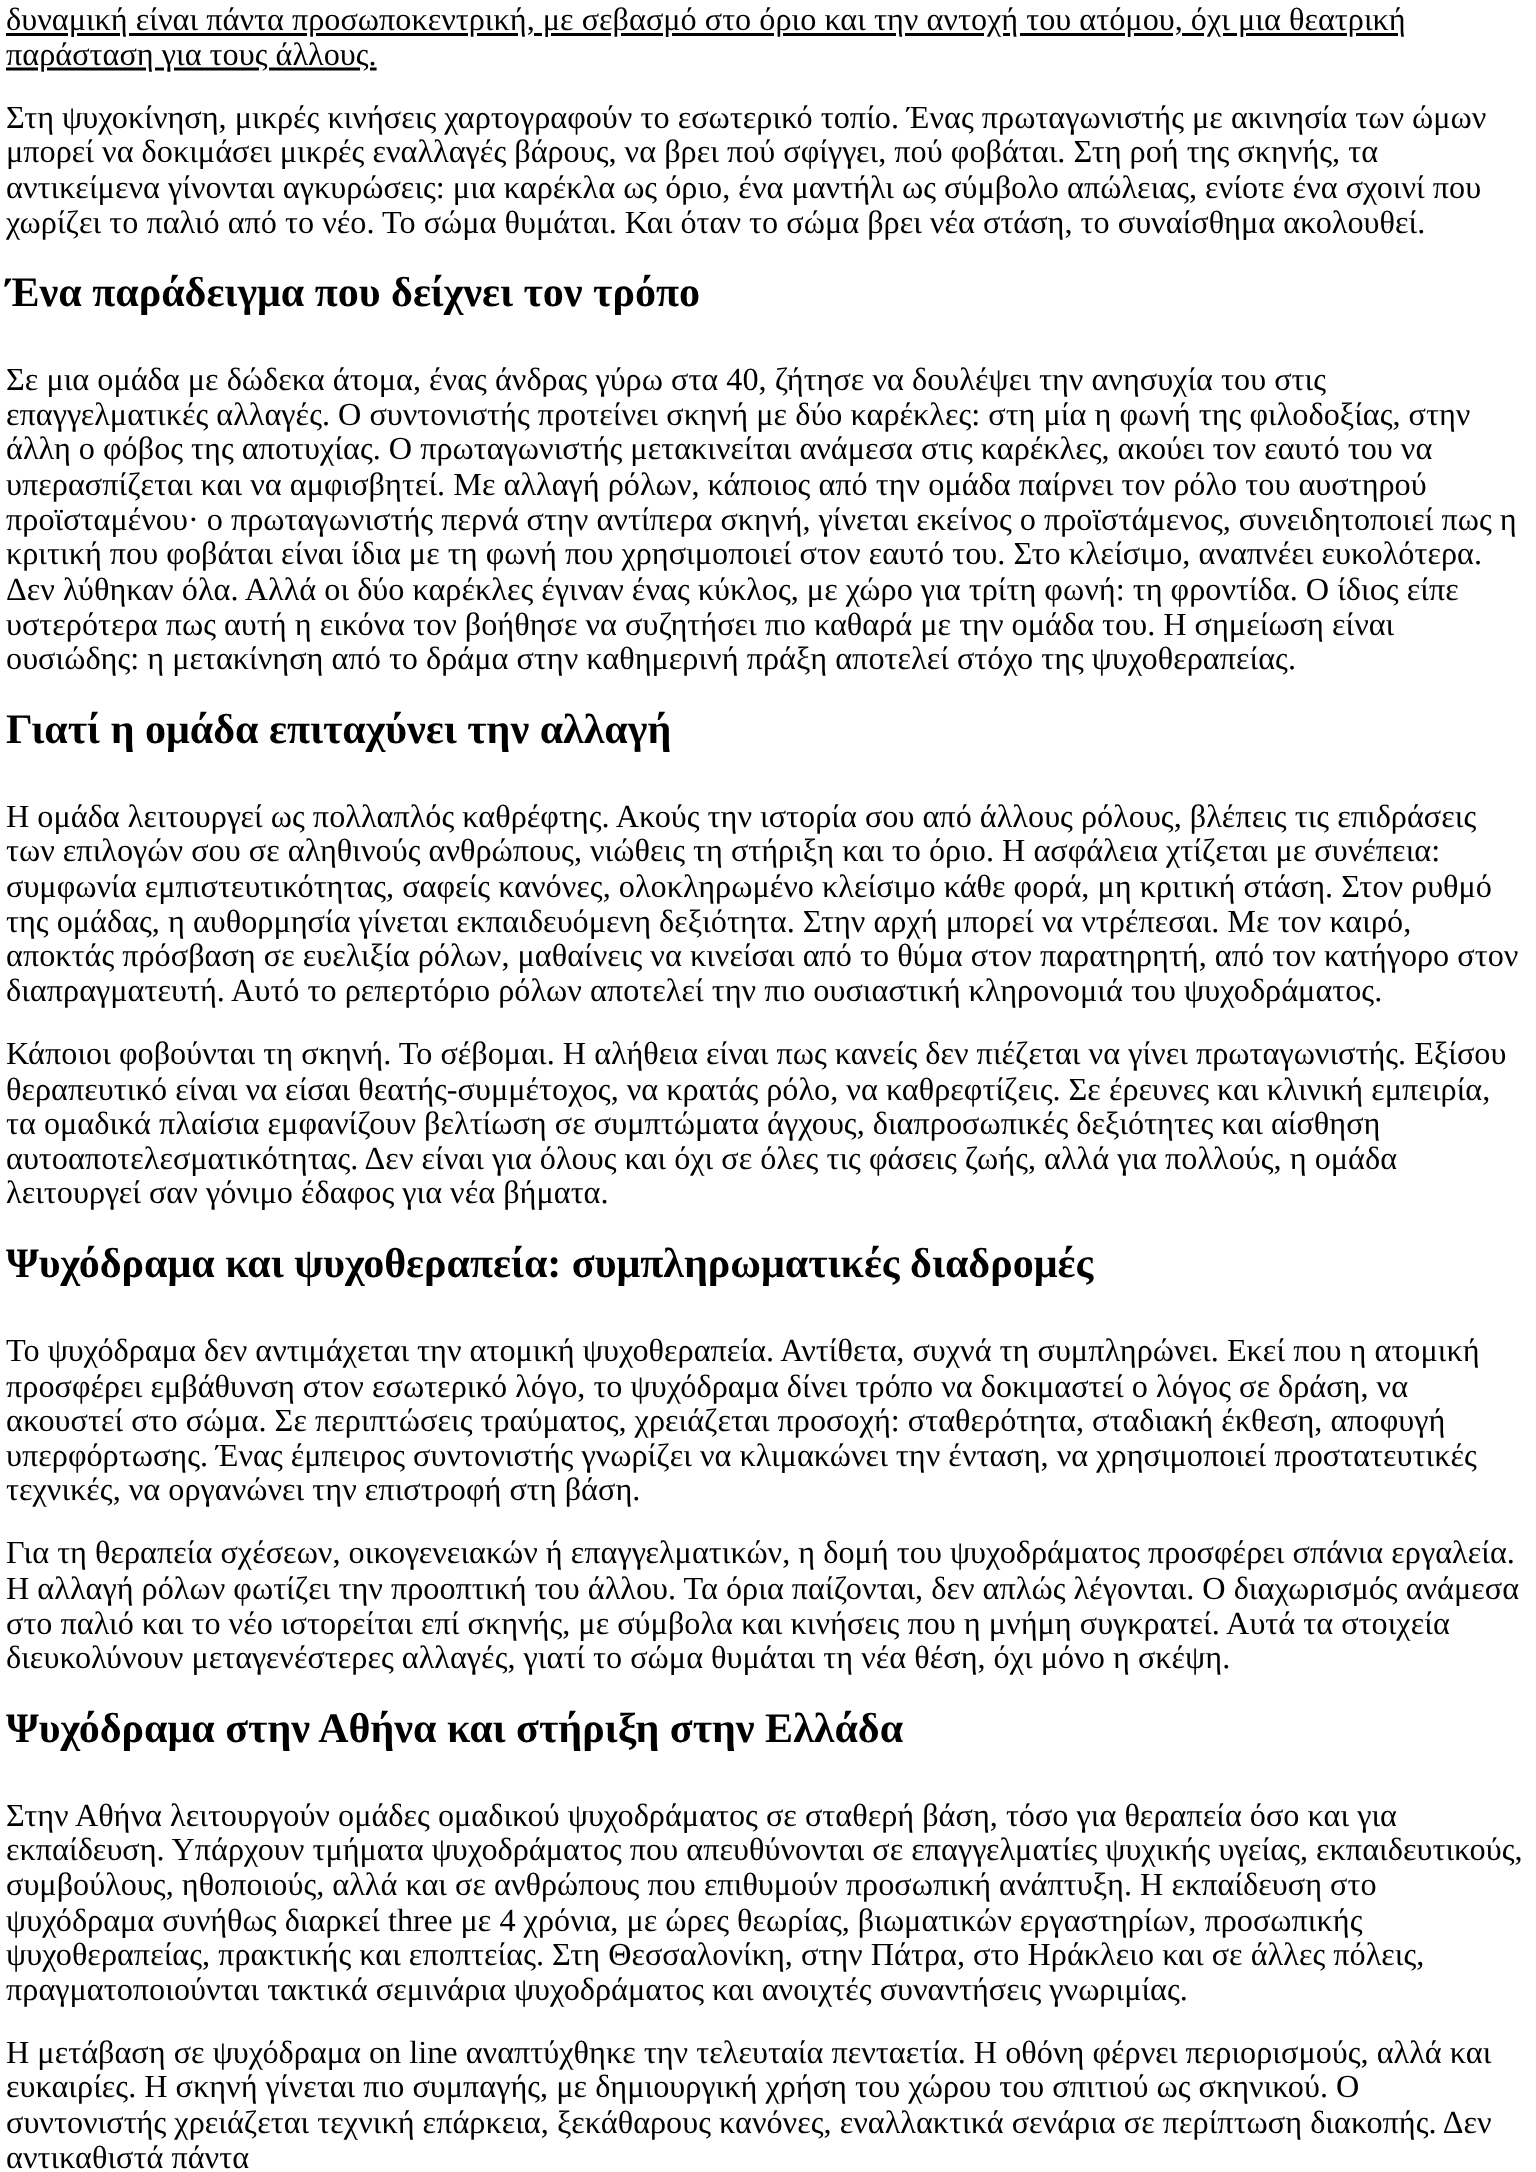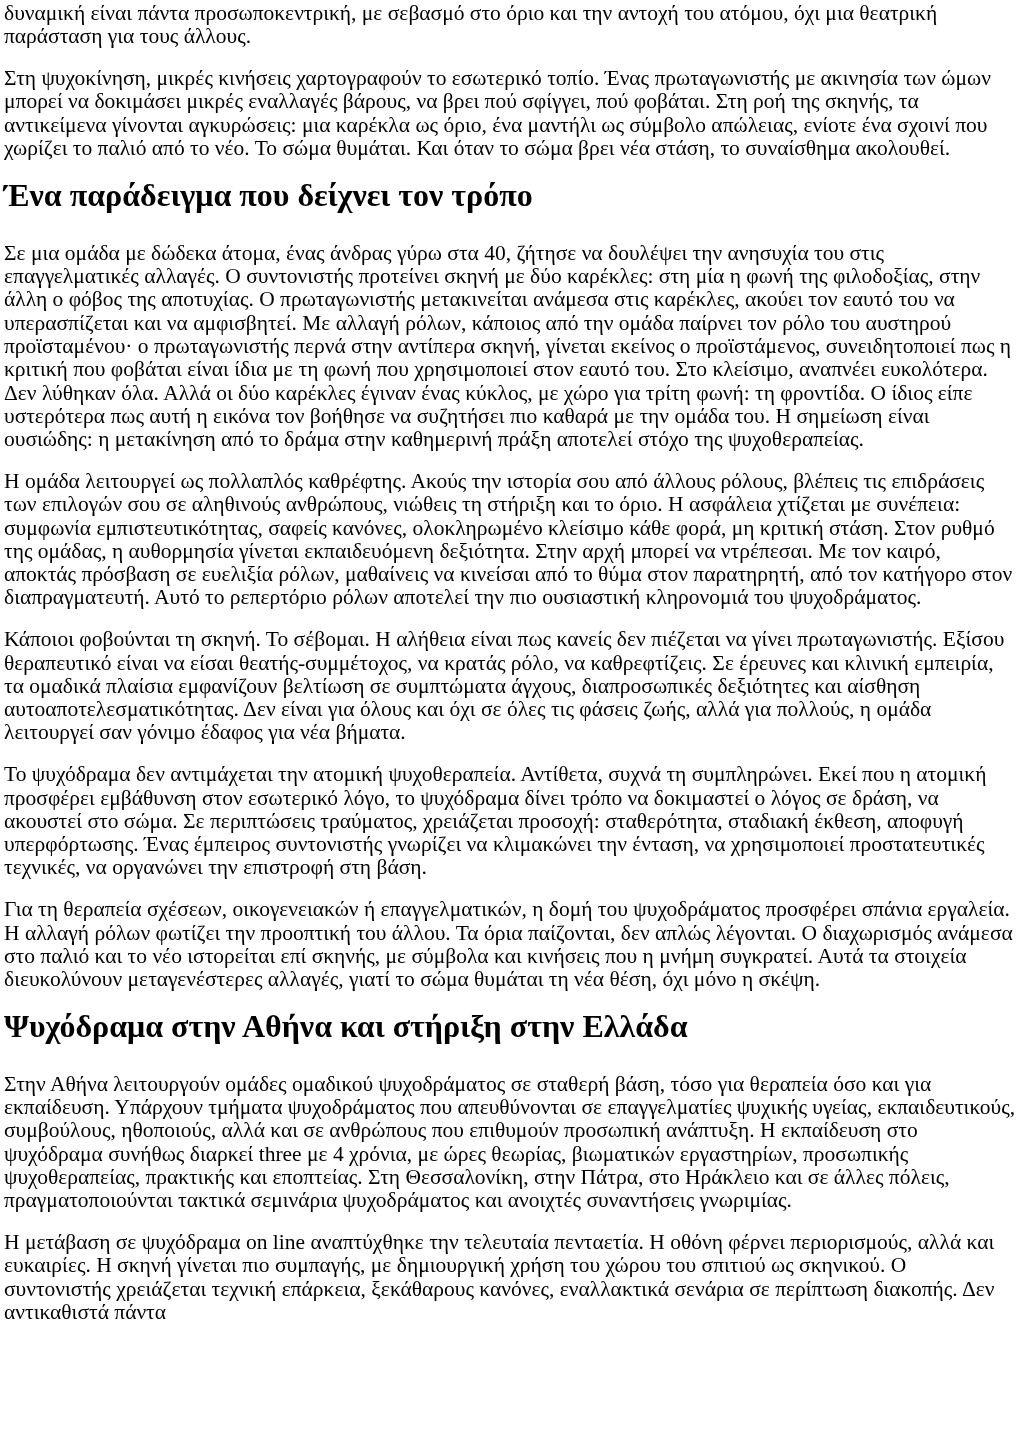--- a/index.html
+++ b/index.html
@@ -23,37 +23,40 @@
     font-size: 21.5px;
     line-height: 23.3px;
     text-align: left;
     word-spacing: normal;
   }
   .doc p {
     margin: 18.5px 0;
   }
   .doc > :first-child {
     margin-top: 0;
+    text-decoration: underline;
   }
   .doc h2 {
-    font-size: 32px;
+    font-size: 28px;
     line-height: 33px;
     font-weight: 700;
     margin: 8px 0 30px 0;
     letter-spacing: 0;
   }
 </style>
 </head>
 <body>
 
 <div class="doc">
     <p>δυναμική είναι πάντα προσωποκεντρική, με σεβασμό στο όριο και την αντοχή του ατόμου, όχι μια θεατρική παράσταση για τους άλλους.</p>
     <p>Στη ψυχοκίνηση, μικρές κινήσεις χαρτογραφούν το εσωτερικό τοπίο. Ένας πρωταγωνιστής με ακινησία των ώμων μπορεί να δοκιμάσει μικρές εναλλαγές βάρους, να βρει πού σφίγγει, πού φοβάται. Στη ροή της σκηνής, τα αντικείμενα γίνονται αγκυρώσεις: μια καρέκλα ως όριο, ένα μαντήλι ως σύμβολο απώλειας, ενίοτε ένα σχοινί που χωρίζει το παλιό από το νέο. Το σώμα θυμάται. Και όταν το σώμα βρει νέα στάση, το συναίσθημα ακολουθεί.</p>
     <h2>Ένα παράδειγμα που δείχνει τον τρόπο</h2>
     <p>Σε μια ομάδα με δώδεκα άτομα, ένας άνδρας γύρω στα 40, ζήτησε να δουλέψει την ανησυχία του στις επαγγελματικές αλλαγές. Ο συντονιστής προτείνει σκηνή με δύο καρέκλες: στη μία η φωνή της φιλοδοξίας, στην άλλη ο φόβος της αποτυχίας. Ο πρωταγωνιστής μετακινείται ανάμεσα στις καρέκλες, ακούει τον εαυτό του να υπερασπίζεται και να αμφισβητεί. Με αλλαγή ρόλων, κάποιος από την ομάδα παίρνει τον ρόλο του αυστηρού προϊσταμένου· ο πρωταγωνιστής περνά στην αντίπερα σκηνή, γίνεται εκείνος ο προϊστάμενος, συνειδητοποιεί πως η κριτική που φοβάται είναι ίδια με τη φωνή που χρησιμοποιεί στον εαυτό του. Στο κλείσιμο, αναπνέει ευκολότερα. Δεν λύθηκαν όλα. Αλλά οι δύο καρέκλες έγιναν ένας κύκλος, με χώρο για τρίτη φωνή: τη φροντίδα. Ο ίδιος είπε υστερότερα πως αυτή η εικόνα τον βοήθησε να συζητήσει πιο καθαρά με την ομάδα του. Η σημείωση είναι ουσιώδης: η μετακίνηση από το δράμα στην καθημερινή πράξη αποτελεί στόχο της ψυχοθεραπείας.</p>
+    <h2>Γιατί η ομάδα επιταχύνει την αλλαγή</h2>
     <p>Η ομάδα λειτουργεί ως πολλαπλός καθρέφτης. Ακούς την ιστορία σου από άλλους ρόλους, βλέπεις τις επιδράσεις των επιλογών σου σε αληθινούς ανθρώπους, νιώθεις τη στήριξη και το όριο. Η ασφάλεια χτίζεται με συνέπεια: συμφωνία εμπιστευτικότητας, σαφείς κανόνες, ολοκληρωμένο κλείσιμο κάθε φορά, μη κριτική στάση. Στον ρυθμό της ομάδας, η αυθορμησία γίνεται εκπαιδευόμενη δεξιότητα. Στην αρχή μπορεί να ντρέπεσαι. Με τον καιρό, αποκτάς πρόσβαση σε ευελιξία ρόλων, μαθαίνεις να κινείσαι από το θύμα στον παρατηρητή, από τον κατήγορο στον διαπραγματευτή. Αυτό το ρεπερτόριο ρόλων αποτελεί την πιο ουσιαστική κληρονομιά του ψυχοδράματος.</p>
     <p>Κάποιοι φοβούνται τη σκηνή. Το σέβομαι. Η αλήθεια είναι πως κανείς δεν πιέζεται να γίνει πρωταγωνιστής. Εξίσου θεραπευτικό είναι να είσαι θεατής-συμμέτοχος, να κρατάς ρόλο, να καθρεφτίζεις. Σε έρευνες και κλινική εμπειρία, τα ομαδικά πλαίσια εμφανίζουν βελτίωση σε συμπτώματα άγχους, διαπροσωπικές δεξιότητες και αίσθηση αυτοαποτελεσματικότητας. Δεν είναι για όλους και όχι σε όλες τις φάσεις ζωής, αλλά για πολλούς, η ομάδα λειτουργεί σαν γόνιμο έδαφος για νέα βήματα.</p>
+    <h2>Ψυχόδραμα και ψυχοθεραπεία: συμπληρωματικές διαδρομές</h2>
     <p>Το ψυχόδραμα δεν αντιμάχεται την ατομική ψυχοθεραπεία. Αντίθετα, συχνά τη συμπληρώνει. Εκεί που η ατομική προσφέρει εμβάθυνση στον εσωτερικό λόγο, το ψυχόδραμα δίνει τρόπο να δοκιμαστεί ο λόγος σε δράση, να ακουστεί στο σώμα. Σε περιπτώσεις τραύματος, χρειάζεται προσοχή: σταθερότητα, σταδιακή έκθεση, αποφυγή υπερφόρτωσης. Ένας έμπειρος συντονιστής γνωρίζει να κλιμακώνει την ένταση, να χρησιμοποιεί προστατευτικές τεχνικές, να οργανώνει την επιστροφή στη βάση.</p>
     <p>Για τη θεραπεία σχέσεων, οικογενειακών ή επαγγελματικών, η δομή του ψυχοδράματος προσφέρει σπάνια εργαλεία. Η αλλαγή ρόλων φωτίζει την προοπτική του άλλου. Τα όρια παίζονται, δεν απλώς λέγονται. Ο διαχωρισμός ανάμεσα στο παλιό και το νέο ιστορείται επί σκηνής, με σύμβολα και κινήσεις που η μνήμη συγκρατεί. Αυτά τα στοιχεία διευκολύνουν μεταγενέστερες αλλαγές, γιατί το σώμα θυμάται τη νέα θέση, όχι μόνο η σκέψη.</p>
     <h2>Ψυχόδραμα στην Αθήνα και στήριξη στην Ελλάδα</h2>
     <p>Στην Αθήνα λειτουργούν ομάδες ομαδικού ψυχοδράματος σε σταθερή βάση, τόσο για θεραπεία όσο και για εκπαίδευση. Υπάρχουν τμήματα ψυχοδράματος που απευθύνονται σε επαγγελματίες ψυχικής υγείας, εκπαιδευτικούς, συμβούλους, ηθοποιούς, αλλά και σε ανθρώπους που επιθυμούν προσωπική ανάπτυξη. Η εκπαίδευση στο ψυχόδραμα συνήθως διαρκεί three με 4 χρόνια, με ώρες θεωρίας, βιωματικών εργαστηρίων, προσωπικής ψυχοθεραπείας, πρακτικής και εποπτείας. Στη Θεσσαλονίκη, στην Πάτρα, στο Ηράκλειο και σε άλλες πόλεις, πραγματοποιούνται τακτικά σεμινάρια ψυχοδράματος και ανοιχτές συναντήσεις γνωριμίας.</p>
     <p>Η μετάβαση σε ψυχόδραμα on line αναπτύχθηκε την τελευταία πενταετία. Η οθόνη φέρνει περιορισμούς, αλλά και ευκαιρίες. Η σκηνή γίνεται πιο συμπαγής, με δημιουργική χρήση του χώρου του σπιτιού ως σκηνικού. Ο συντονιστής χρειάζεται τεχνική επάρκεια, ξεκάθαρους κανόνες, εναλλακτικά σενάρια σε περίπτωση διακοπής. Δεν αντικαθιστά πάντα</p>
   </div>
 
 </body></html>

